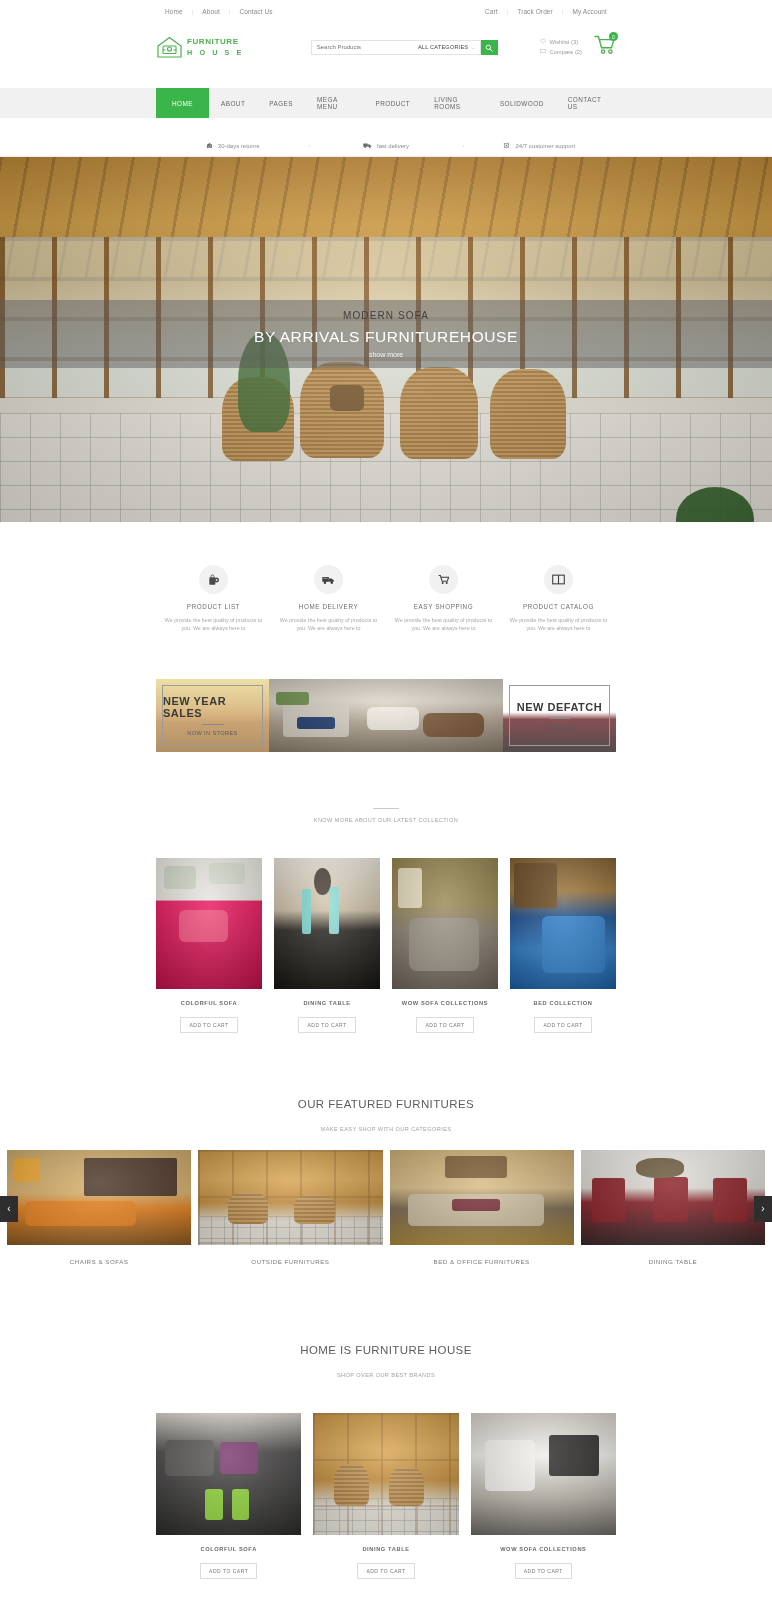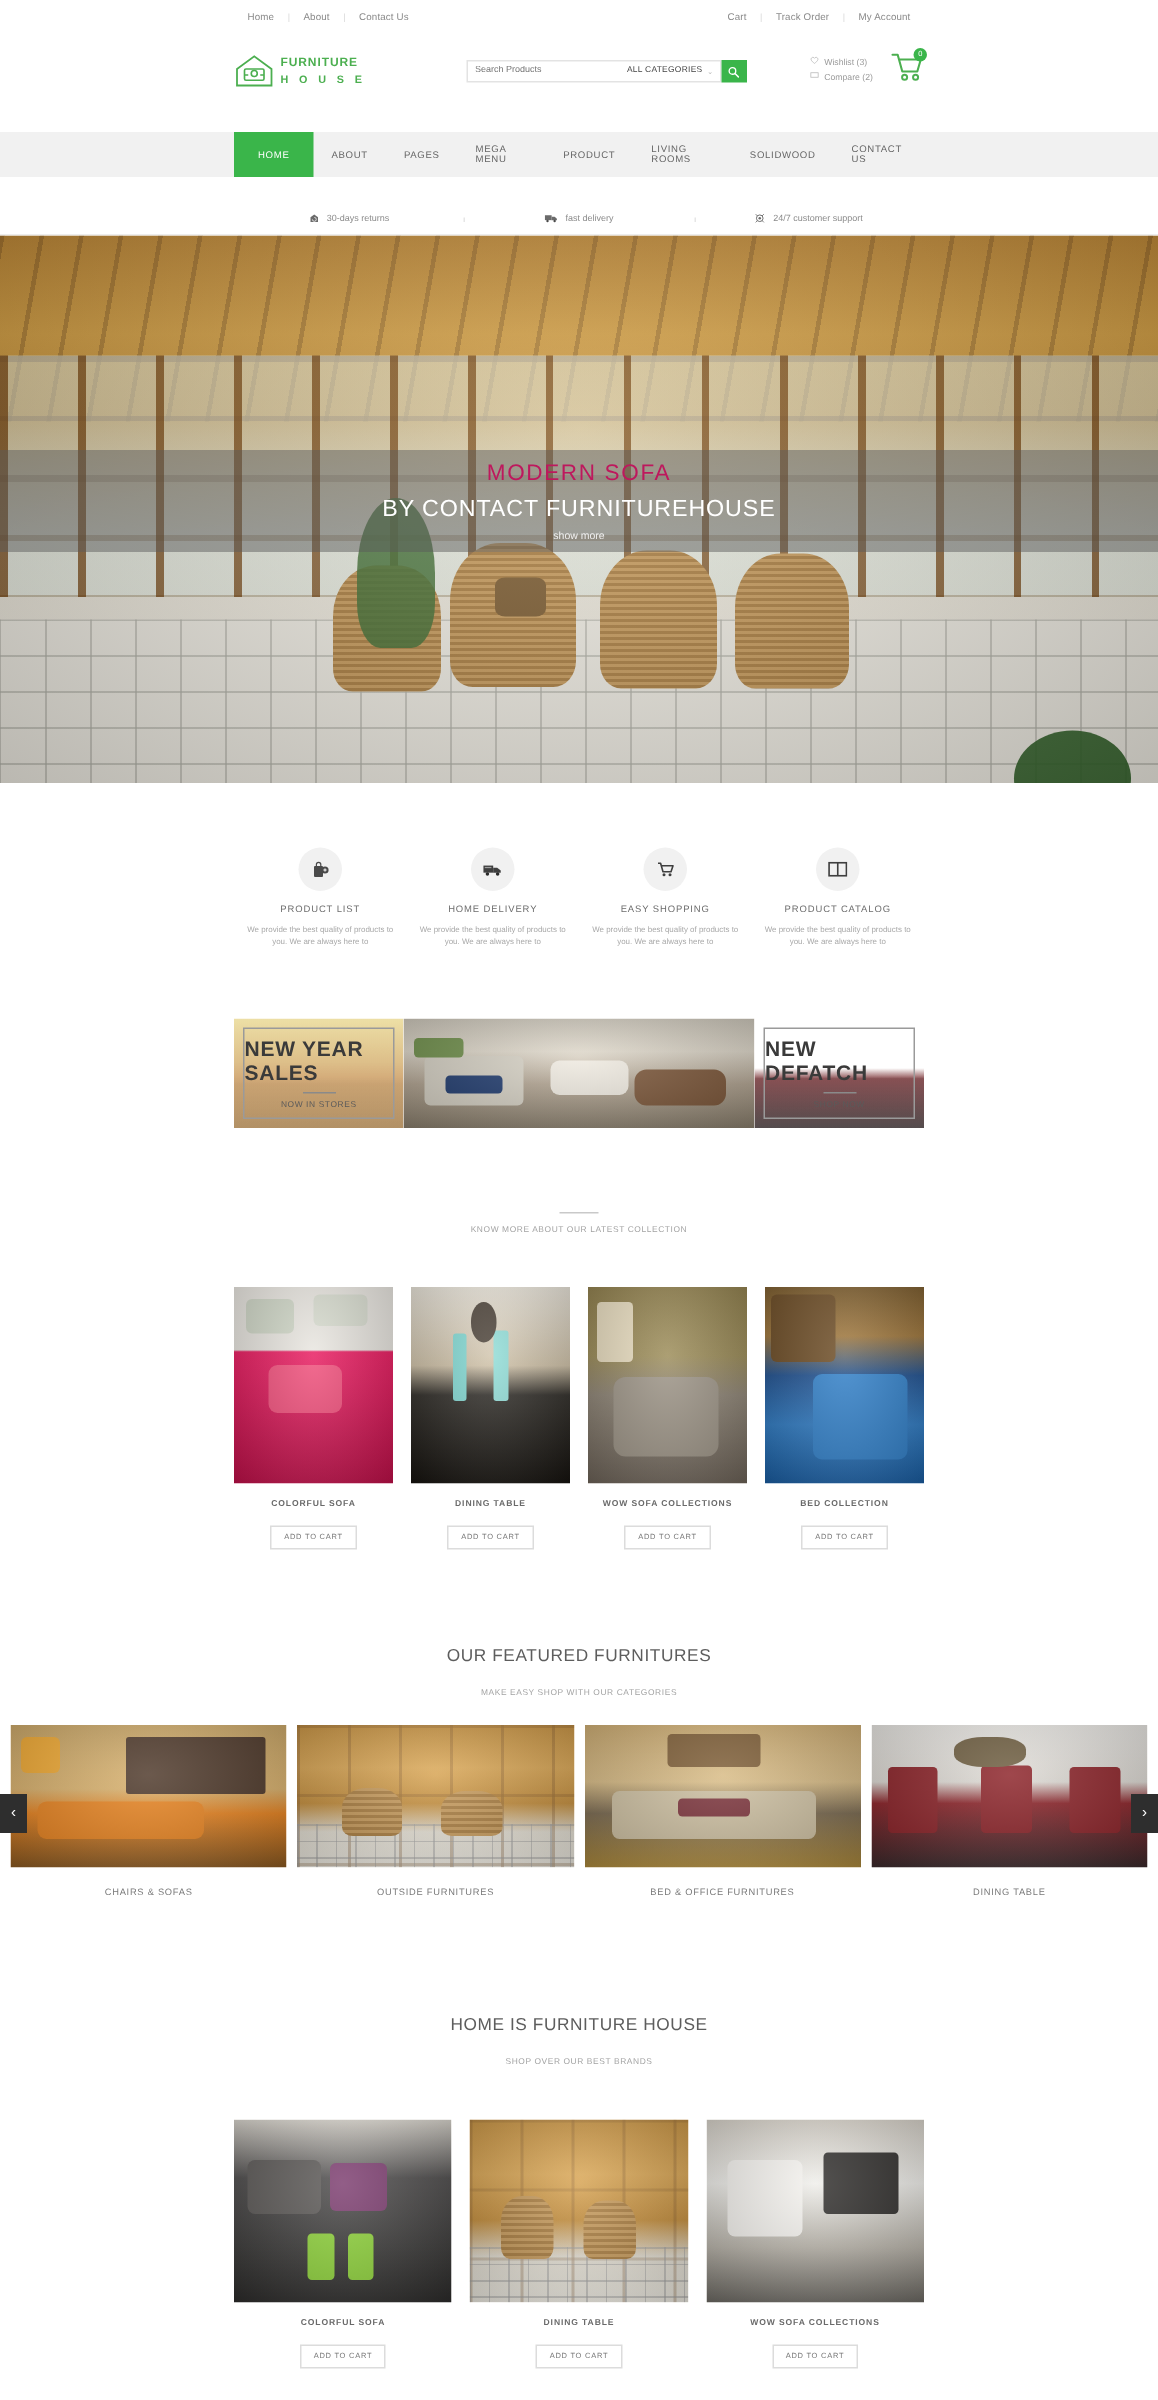--- a/index.html
+++ b/index.html
@@ -61,42 +61,42 @@
                 gap: 5px; font-size: 6px; color: #8b8b8b; position: relative; }
   .strip-cell + .strip-cell::before { content: ""; position: absolute; left: 0; top: 3px;
                 bottom: 3px; width: 1px; background: #e6e6e6; }
 
   
   .hero { position: relative; width: 772px; height: 365px; overflow: hidden; }
   .hero-img { position: absolute; inset: 0; }
   .hero-overlay { position: absolute; left: 0; right: 0; top: 143px; height: 68px;
                   background: rgba(90,90,90,.48); display: flex; flex-direction: column;
                   align-items: center; justify-content: center; }
-  .hero-t1 { font-size: 15px; color: #be185d; letter-spacing: 1.1px; }
+  .hero-t1 { font-size: 10px; color: #404040; letter-spacing: 1.1px; }
   .hero-t2 { font-size: 15.5px; color: #fff; letter-spacing: .6px; margin-top: 7px; }
   .hero-btn { font-size: 7px; color: #efefef; margin-top: 5px; cursor: pointer; }
 
   
   .services { padding: 26px 0 12px; }
   .services .wrap { display: flex; }
   .svc { flex: 1; text-align: center; padding: 0 6px; }
   .svc-ico { width: 29px; height: 29px; border-radius: 50%; background: #f1f1f1;
              margin: 0 auto 9px; display: flex; align-items: center; justify-content: center; }
   .svc-title { font-size: 6.3px; color: #6d6d6d; letter-spacing: .6px; margin-bottom: 6px; }
   .svc-desc { font-size: 5.3px; color: #a8a8a8; line-height: 1.6; }
 
   
   .promos { }
   .promos .wrap { display: flex; height: 73px; gap: 0; }
   .promo { position: relative; overflow: hidden; }
   .promo.side { flex: 0 0 113px; }
   .promo.mid { flex: 1; }
   .promo-inner { position: absolute; inset: 6px; border: 1px solid #9a9a9a;
                  display: flex; flex-direction: column; align-items: center; justify-content: center; }
-  .promo-t { font-size: 14px; font-weight: bold; color: #3a3a3a; letter-spacing: .5px; }
+  .promo-t { font-size: 11px; font-weight: bold; color: #3a3a3a; letter-spacing: .5px; }
   .promo-rule { width: 22px; height: 1px; background: #8a8a8a; margin: 5px 0; }
   .promo-s { font-size: 5.6px; color: #5a5a5a; letter-spacing: .4px; }
 
   
   .sec-head { text-align: center; padding-top: 32px; }
   .sec-title { font-size: 11.5px; color: #5d5d5d; letter-spacing: .4px; }
   .sec-rule { width: 26px; height: 1px; background: #c9c9c9; margin: 7px auto 8px; }
   .sec-sub { font-size: 5.6px; color: #a3a3a3; letter-spacing: .4px; }
 
   
@@ -322,21 +322,21 @@
       <div class="rattan" style="left:222px;top:220px;width:72px;height:84px;"></div>
       <div class="rattan" style="left:490px;top:212px;width:76px;height:90px;"></div>
       <div class="blob" style="left:238px;top:175px;width:52px;height:100px;background:#3c6b2e;border-radius:50% 50% 30% 30%;opacity:.85;"></div>
       <div class="blob" style="left:676px;top:330px;width:78px;height:64px;background:#2f5f26;opacity:.9;"></div>
       <div class="blob" style="left:330px;top:228px;width:34px;height:26px;background:#7b5a2e;border-radius:20%;"></div>
       <div class="shade"></div>
     </div>
   </div>
   <div class="hero-overlay">
     <div class="hero-t1">MODERN SOFA</div>
-    <div class="hero-t2">BY CONTACT FURNITUREHOUSE</div>
+    <div class="hero-t2">BY ARRIVALS FURNITUREHOUSE</div>
     <div class="hero-btn">show more</div>
   </div>
 </div>
 
 <div class="services">
   <div class="wrap">
     <div class="svc">
       <div class="svc-ico">
         <svg viewBox="0 0 18 18" width="12" height="12">
           <rect x="2" y="5" width="9" height="11" rx="1" fill="#4a4a4a"></rect>

